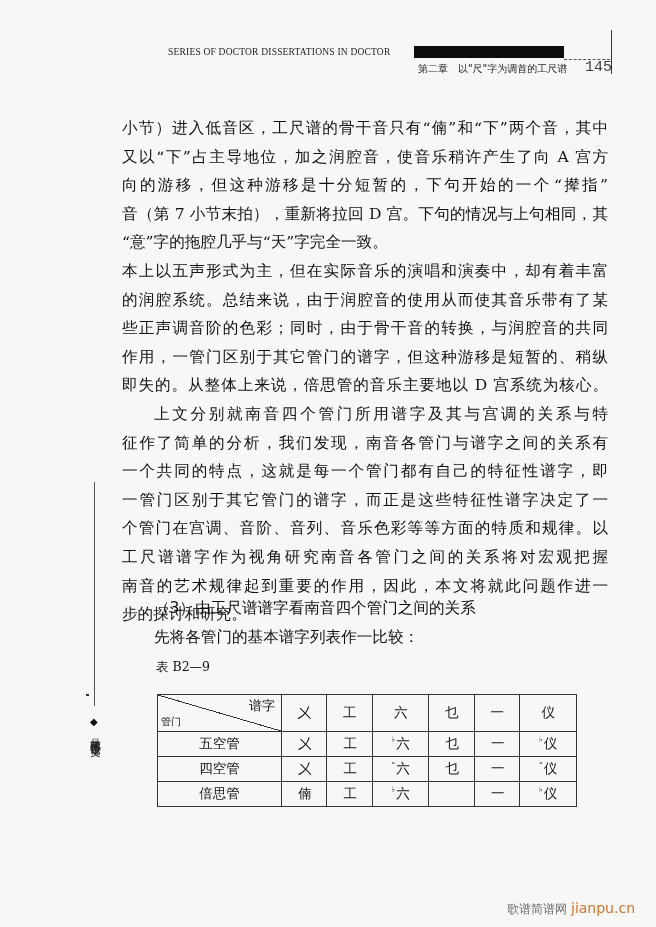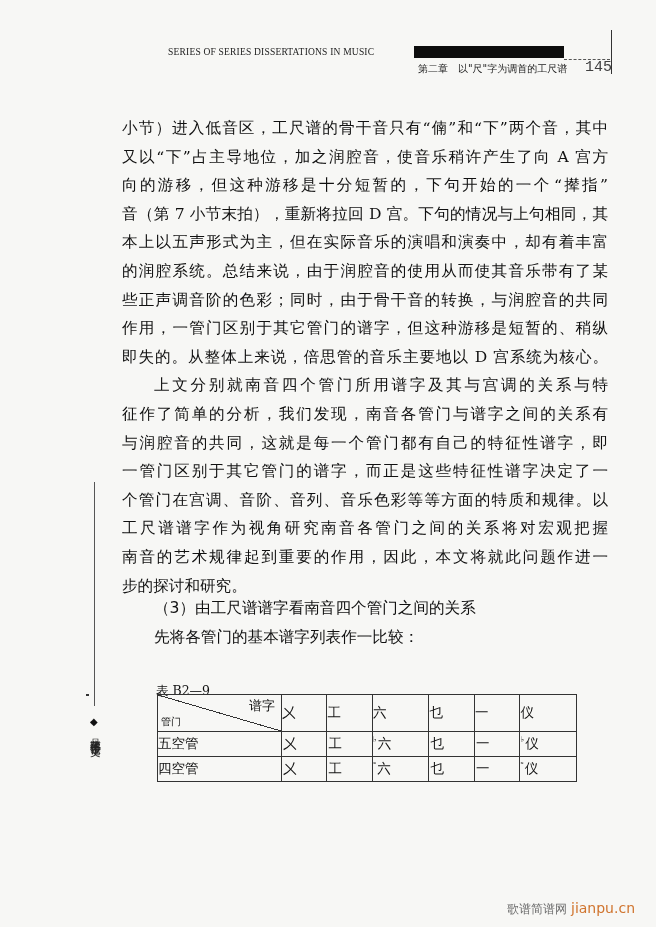--- a/index.html
+++ b/index.html
@@ -21,28 +21,28 @@
   .chapter { left:418px; top:62px; font-size:10px; color:#222; white-space:nowrap; font-family:"DejaVu Sans", sans-serif; }
   .pagenum { left:585px; top:59px; font-size:15px; font-family:Liberation Mono, monospace; color:#404040; }
 
   .body-text { left:122px; width:486px; font-size:15.6px; line-height:28.6px; top:114px; }
   .line { white-space:nowrap; height:28.6px; display:block; text-align:justify; text-align-last:justify; }
   .line.last { text-align-last:left; }
   .indent { padding-left:32px; }
 
   .heading { left:154px; top:598px; font-size:15.6px; font-weight:normal; font-family:"DejaVu Sans", sans-serif; white-space:nowrap; }
   .intro { left:154px; top:627px; font-size:15.6px; white-space:nowrap; }
-  .table-label { left:156px; top:659px; font-size:12.5px; white-space:nowrap;margin-top:24px; }
+  .table-label { left:156px; top:659px; font-size:12.5px; white-space:nowrap; }
 
   table.pitch {
     position:absolute; left:157px; top:694px; width:420px;
     border-collapse:collapse; font-size:13.5px;
   }
   table.pitch td {
-    border:1px solid #333; padding:0; height:24px;
+    border:1px solid #333; text-align:center; padding:0; height:24px;
   }
   table.pitch tr.head td { height:36px; }
   .diag {
     position:relative; width:123px; height:36px;
     background:linear-gradient(to top right, transparent calc(50% - 0.6px), #333 calc(50% - 0.6px), #333 calc(50% + 0.6px), transparent calc(50% + 0.6px));
     background:linear-gradient(to bottom left, transparent 49.3%, #333 49.3%, #333 50.7%, transparent 50.7%);
   }
   .diag .tr { position:absolute; right:6px; top:2px; font-size:13px; }
   .diag .bl { position:absolute; left:3px; bottom:2px; font-size:10px; }
   sup.acc { font-size:8px; vertical-align:6px; margin-right:1px; }
@@ -53,40 +53,41 @@
   .vert-title {
     left:89px; top:730px; font-size:10.5px; writing-mode:vertical-rl; letter-spacing:1px;
     color:#222; font-family:"DejaVu Serif", serif;
   }
   .watermark { left:507px; top:900px; font-size:12px; color:#6d6d6d; white-space:nowrap; font-family:"DejaVu Sans", sans-serif; }
   .watermark .url { color:#d0742e; font-size:14px; margin-left:4px; }
 </style>
 </head>
 <body>
 
-<div class="abs series">SERIES OF SERIES DISSERTATIONS IN MUSIC</div>
+<div class="abs series">SERIES OF DOCTOR DISSERTATIONS IN DOCTOR</div>
 <div class="abs blackbar"></div>
 <div class="abs dotline"></div>
 <div class="abs vrule-right"></div>
 <div class="abs chapter">第二章　以"尺"字为调首的工尺谱</div>
 <div class="abs pagenum">145</div>
 
 <div class="abs body-text">
   <span class="line">小节）进入低音区，工尺谱的骨干音只有“㑲”和“下”两个音，其中</span>
   <span class="line">又以“下”占主导地位，加之润腔音，使音乐稍许产生了向 A 宫方</span>
   <span class="line">向的游移，但这种游移是十分短暂的，下句开始的一个𠷀“撵指”</span>
   <span class="line">音（第 7 小节末拍），重新将拉回 D 宫。下句的情况与上句相同，其</span>
+  <span class="line last">“意”字的拖腔几乎与“天”字完全一致。</span>
   <span class="line">本上以五声形式为主，但在实际音乐的演唱和演奏中，却有着丰富</span>
   <span class="line">的润腔系统。总结来说，由于润腔音的使用从而使其音乐带有了某</span>
   <span class="line">些正声调音阶的色彩；同时，由于骨干音的转换，与润腔音的共同</span>
   <span class="line">作用，一管门区别于其它管门的谱字，但这种游移是短暂的、稍纵</span>
   <span class="line">即失的。从整体上来说，倍思管的音乐主要地以 D 宫系统为核心。</span>
   <span class="line indent">上文分别就南音四个管门所用谱字及其与宫调的关系与特</span>
   <span class="line">征作了简单的分析，我们发现，南音各管门与谱字之间的关系有</span>
-  <span class="line">与润腔音的共同，这就是每一个管门都有自己的特征性谱字，即</span>
+  <span class="line">一个共同的特点，这就是每一个管门都有自己的特征性谱字，即</span>
   <span class="line">一管门区别于其它管门的谱字，而正是这些特征性谱字决定了一</span>
   <span class="line">个管门在宫调、音阶、音列、音乐色彩等等方面的特质和规律。以</span>
   <span class="line">工尺谱谱字作为视角研究南音各管门之间的关系将对宏观把握</span>
   <span class="line">南音的艺术规律起到重要的作用，因此，本文将就此问题作进一</span>
   <span class="line last">步的探讨和研究。</span>
 </div>
 
 <div class="abs heading">（3）由工尺谱谱字看南音四个管门之间的关系</div>
 <div class="abs intro">先将各管门的基本谱字列表作一比较：</div>
 <div class="abs table-label">表 B2—9</div>
@@ -118,20 +119,29 @@
   </tr>
   <tr>
     <td>四空管</td>
     <td><sup class="acc"></sup><span>㐅</span></td>
     <td><sup class="acc"></sup><span>工</span></td>
     <td><sup class="acc">ˣ</sup><span>六</span></td>
     <td><sup class="acc"></sup><span>乜</span></td>
     <td><sup class="acc"></sup><span>一</span></td>
     <td><sup class="acc">ˣ</sup><span>仪</span></td>
   </tr>
+  <tr>
+    <td>倍思管</td>
+    <td><sup class="acc"></sup><span>㑲</span></td>
+    <td><sup class="acc"></sup><span>工</span></td>
+    <td><sup class="acc">♭</sup><span>六</span></td>
+    <td><sup class="acc"></sup><span>𠰃</span></td>
+    <td><sup class="acc"></sup><span>一</span></td>
+    <td><sup class="acc">♭</sup><span>仪</span></td>
+  </tr>
 </tbody>
   </table>
 
 <div class="abs vrule-left"></div>
 <div class="abs dot-left"></div>
 <div class="abs diamond">◆</div>
 <div class="abs vert-title">吴晓萍博士学位论文</div>
 
 <div class="abs watermark">
   <span>歌谱简谱网</span><span class="url">jianpu.cn</span>

